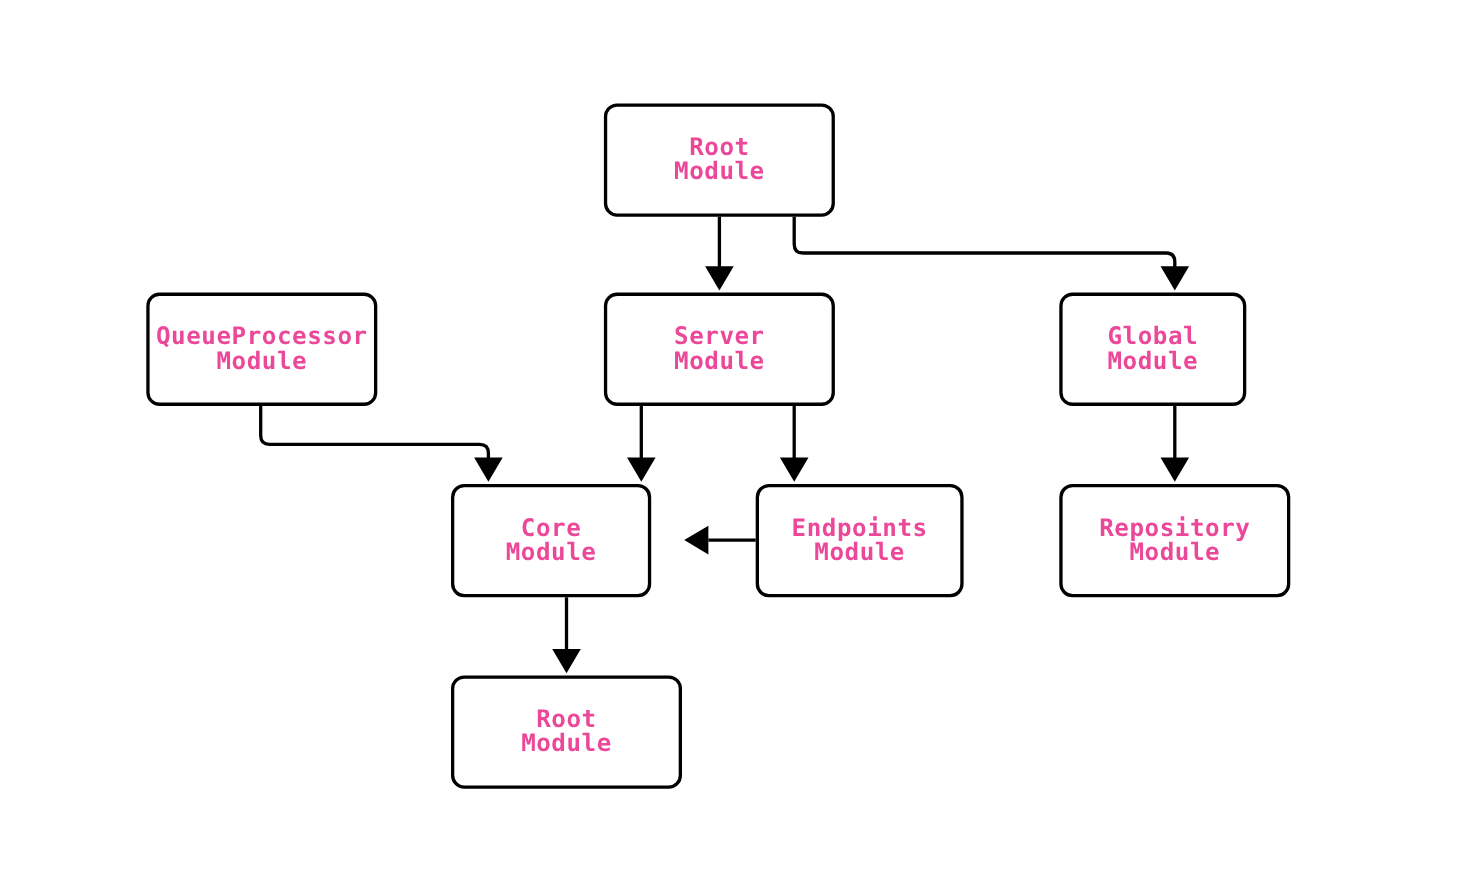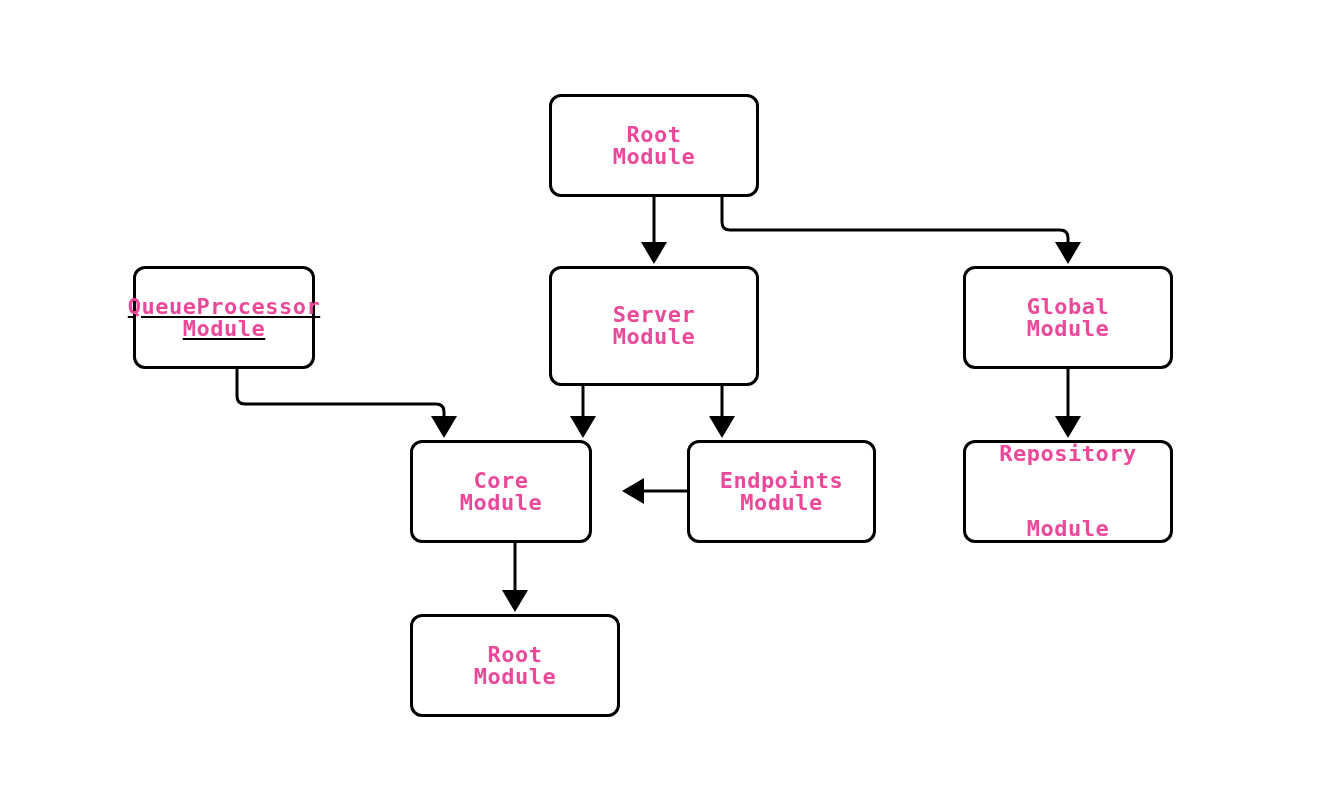--- a/index.html
+++ b/index.html
@@ -73,46 +73,46 @@
         <polygon points="622,491 644,478 644,504" fill="#000000"></polygon>
         <polygon points="515,612 502,590 528,590" fill="#000000"></polygon>
       </g>
   </svg>
 
   <div class="node" style="left: 549px; top: 94px; width: 210px; height: 103px;">
     <span class="node-line">Root</span>
     <span class="node-line">Module</span>
   </div>
 
-  <div class="node" style="left: 133px; top: 266px; width: 182px; height: 103px; text-decoration: underline;">
+  <div class="node" style="left: 133px; top: 266px; width: 210px; height: 103px;">
     <span class="node-line">QueueProcessor</span>
     <span class="node-line">Module</span>
   </div>
 
-  <div class="node" style="left: 549px; top: 266px; width: 210px; height: 120px;">
+  <div class="node" style="left: 549px; top: 266px; width: 210px; height: 103px;">
     <span class="node-line">Server</span>
     <span class="node-line">Module</span>
   </div>
 
-  <div class="node" style="left: 963px; top: 266px; width: 210px; height: 103px;">
+  <div class="node" style="left: 963px; top: 266px; width: 170px; height: 103px;">
     <span class="node-line">Global</span>
     <span class="node-line">Module</span>
   </div>
 
   <div class="node" style="left: 410px; top: 440px; width: 182px; height: 103px;">
     <span class="node-line">Core</span>
     <span class="node-line">Module</span>
   </div>
 
   <div class="node" style="left: 687px; top: 440px; width: 189px; height: 103px;">
     <span class="node-line">Endpoints</span>
     <span class="node-line">Module</span>
   </div>
 
-  <div class="node" style="left: 963px; top: 440px; width: 210px; height: 103px; justify-content: space-between;">
+  <div class="node" style="left: 963px; top: 440px; width: 210px; height: 103px;">
     <span class="node-line">Repository</span>
     <span class="node-line">Module</span>
   </div>
 
   <div class="node" style="left: 410px; top: 614px; width: 210px; height: 103px;">
     <span class="node-line">Root</span>
     <span class="node-line">Module</span>
   </div>
 
 </div>

